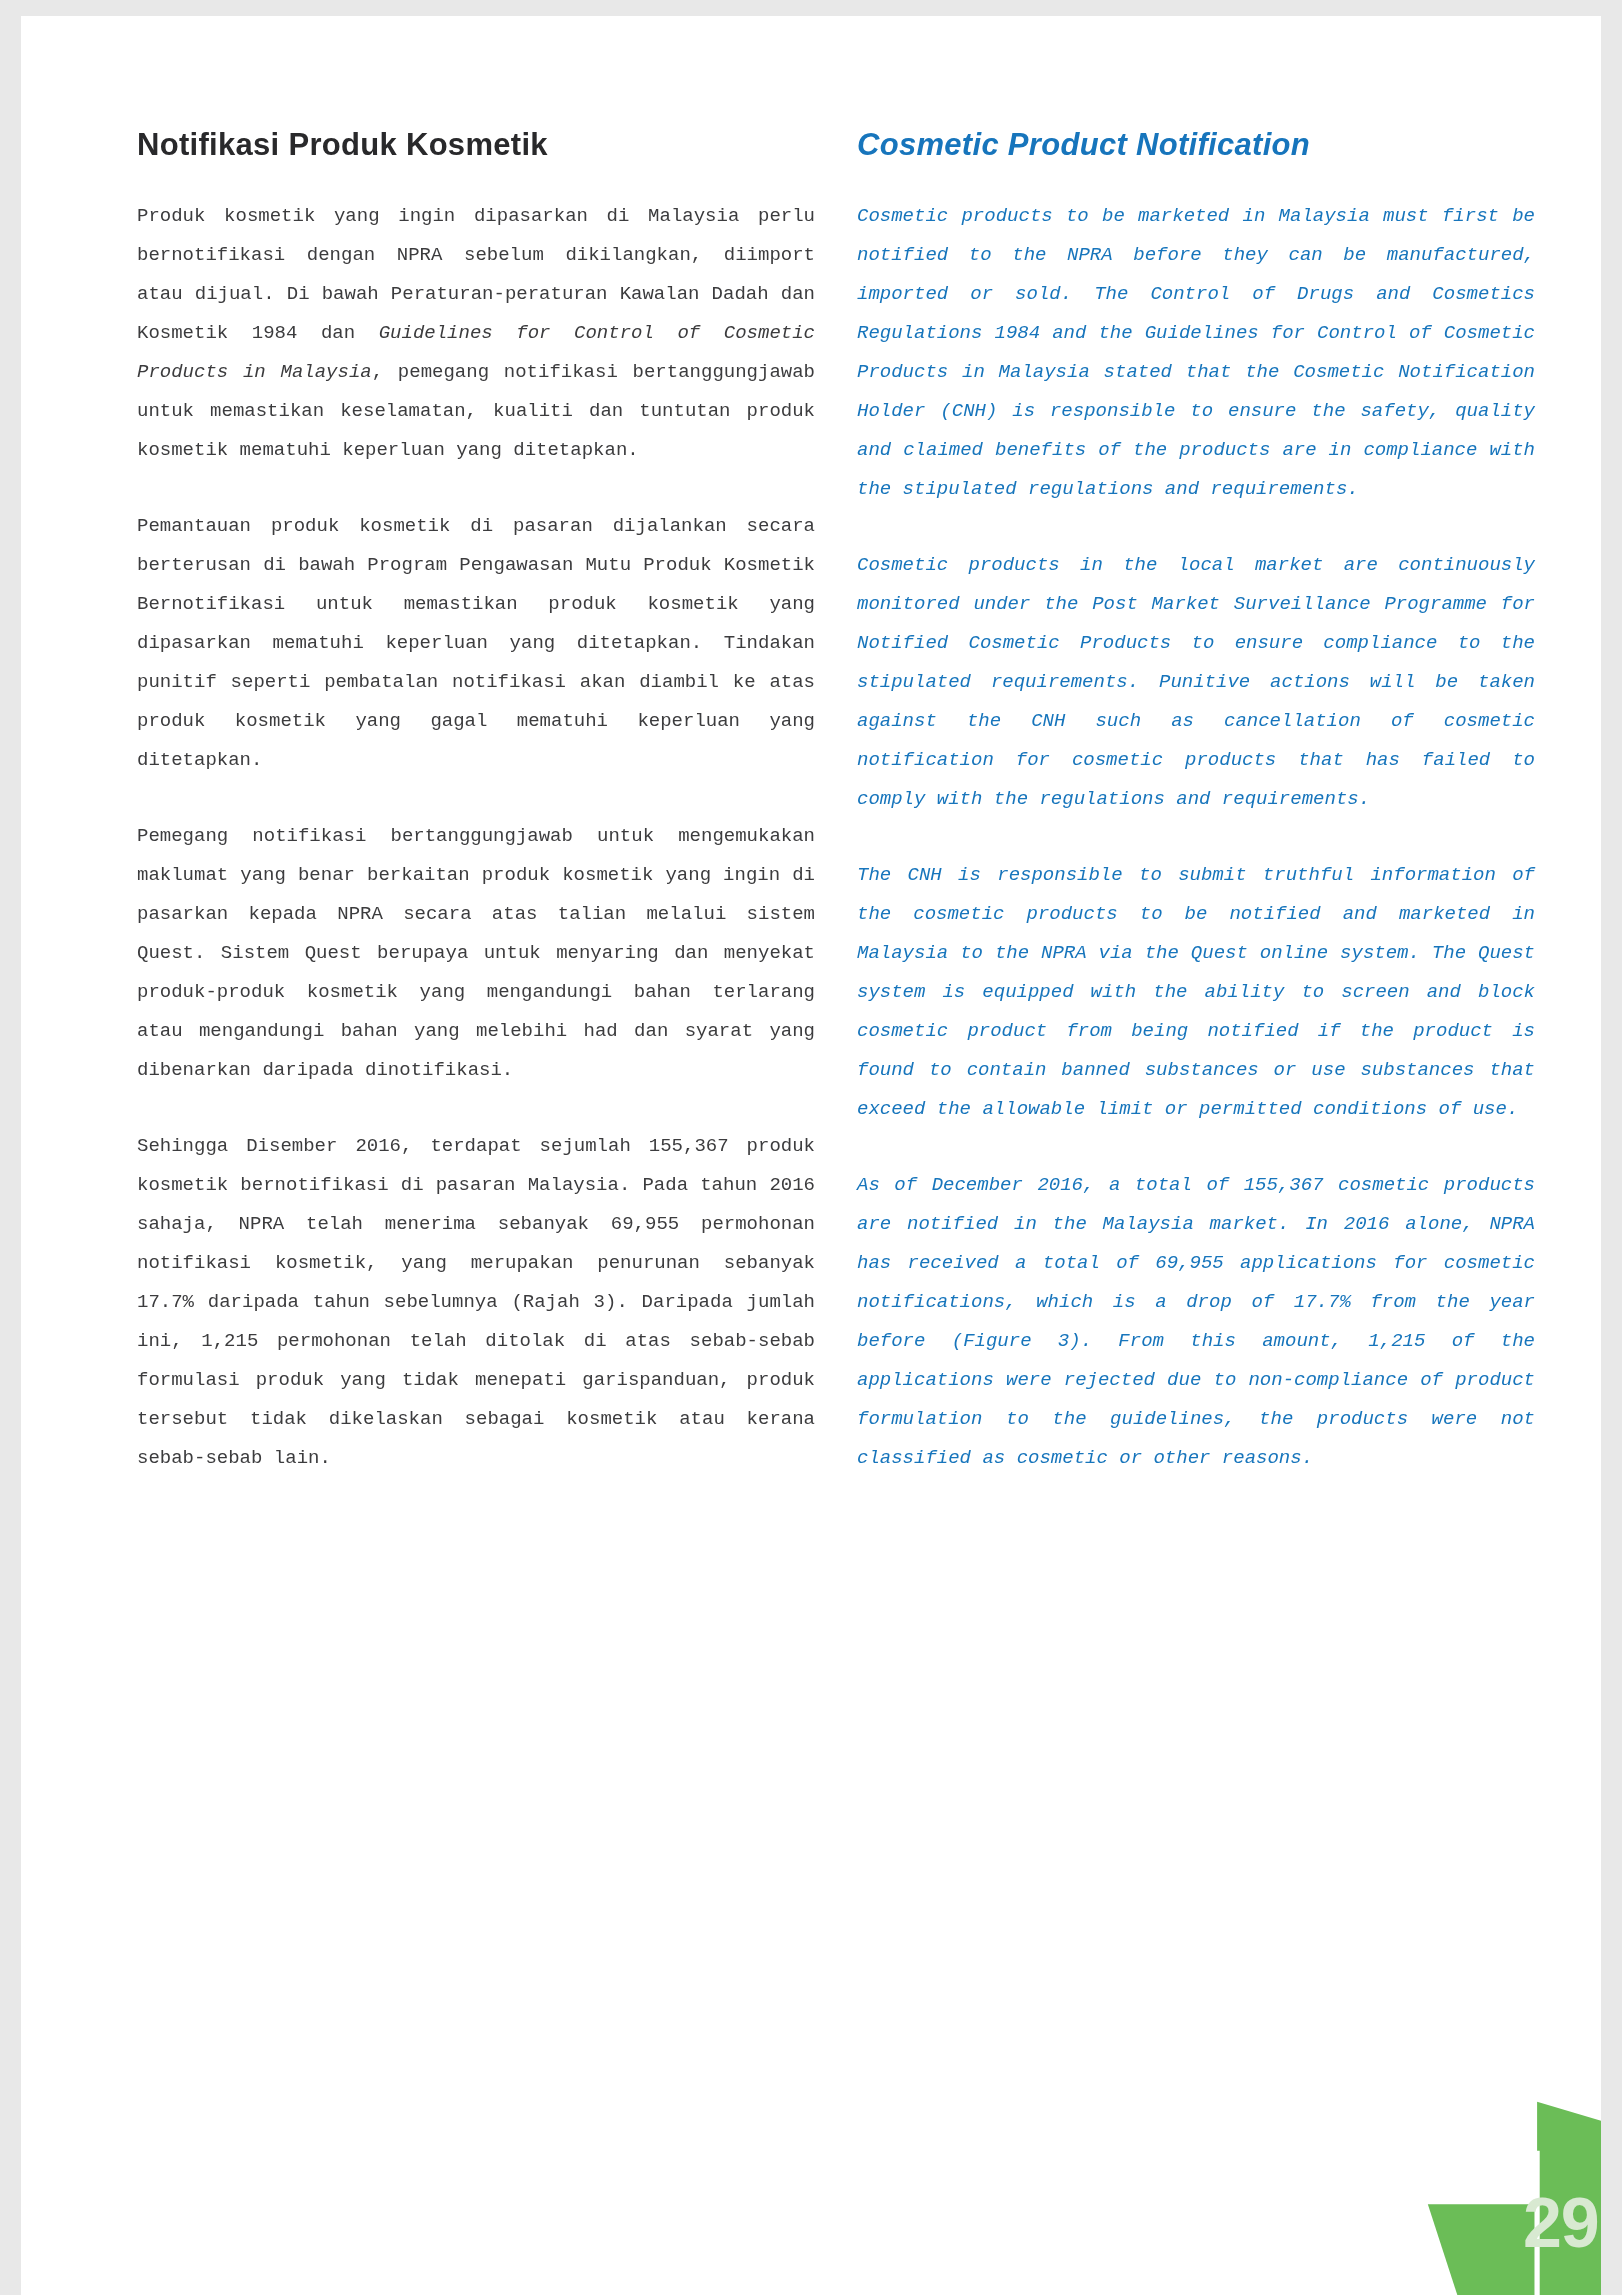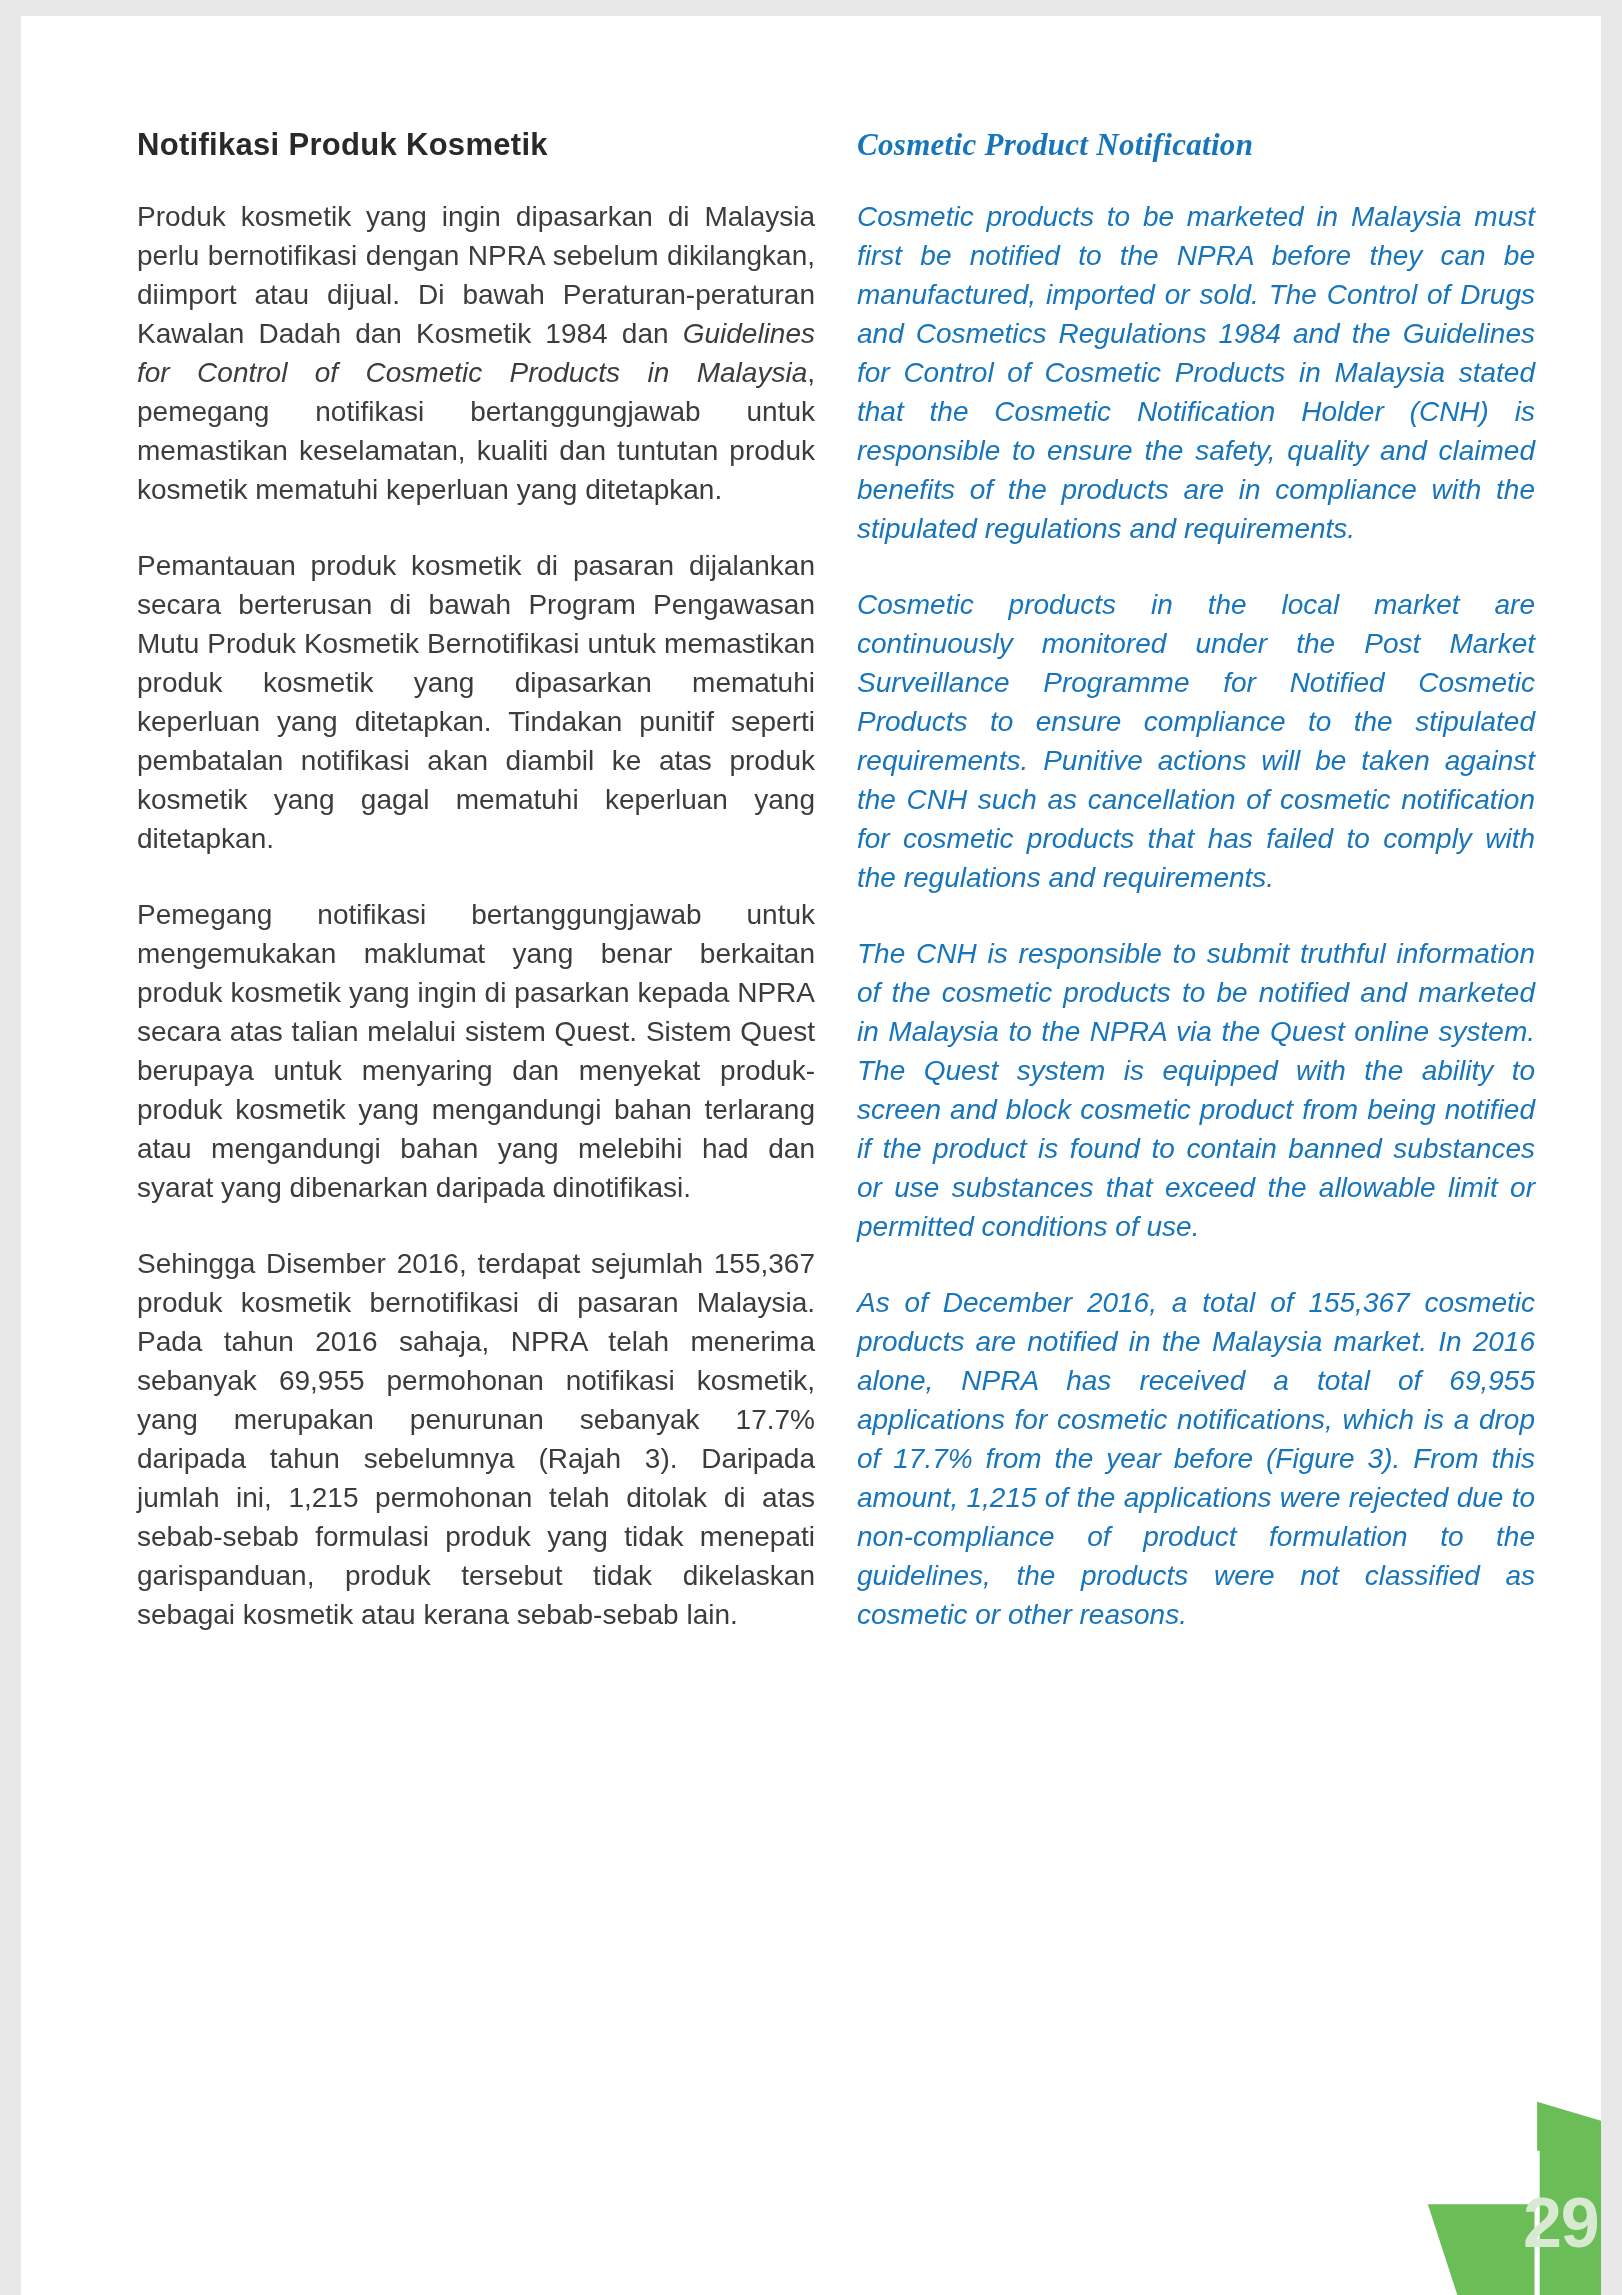--- a/index.html
+++ b/index.html
@@ -31,25 +31,26 @@
   .col-left{ left:116px;  color:var(--text-dark); }
   .col-right{ left:836px; color:var(--accent-blue); font-style:italic; }
   .col h1{
     font-size:31px;
     line-height:1.15;
     letter-spacing:0.3px;
     margin:0 0 34px 0;
     text-align:left;
   }
   .col-left h1{ color:var(--heading-dark); }
-  .col-right h1{ color:var(--accent-blue);font-family:Liberation Serif, serif; }
+  .col-right h1{ color:var(--accent-blue); }
   .col p{
-    font-size:28px;
+    font-size:19px;
     line-height:39px;
     margin:0 0 37px 0;
+    font-family:Liberation Mono, monospace;
   }
   .col p em{ font-style:italic; }
   .footer-line{
     position:absolute;
     top:2186px;
     right:222px;
     font-size:19.6px;
     letter-spacing:4.6px;
     color:var(--footer-gray);
     white-space:nowrap;

